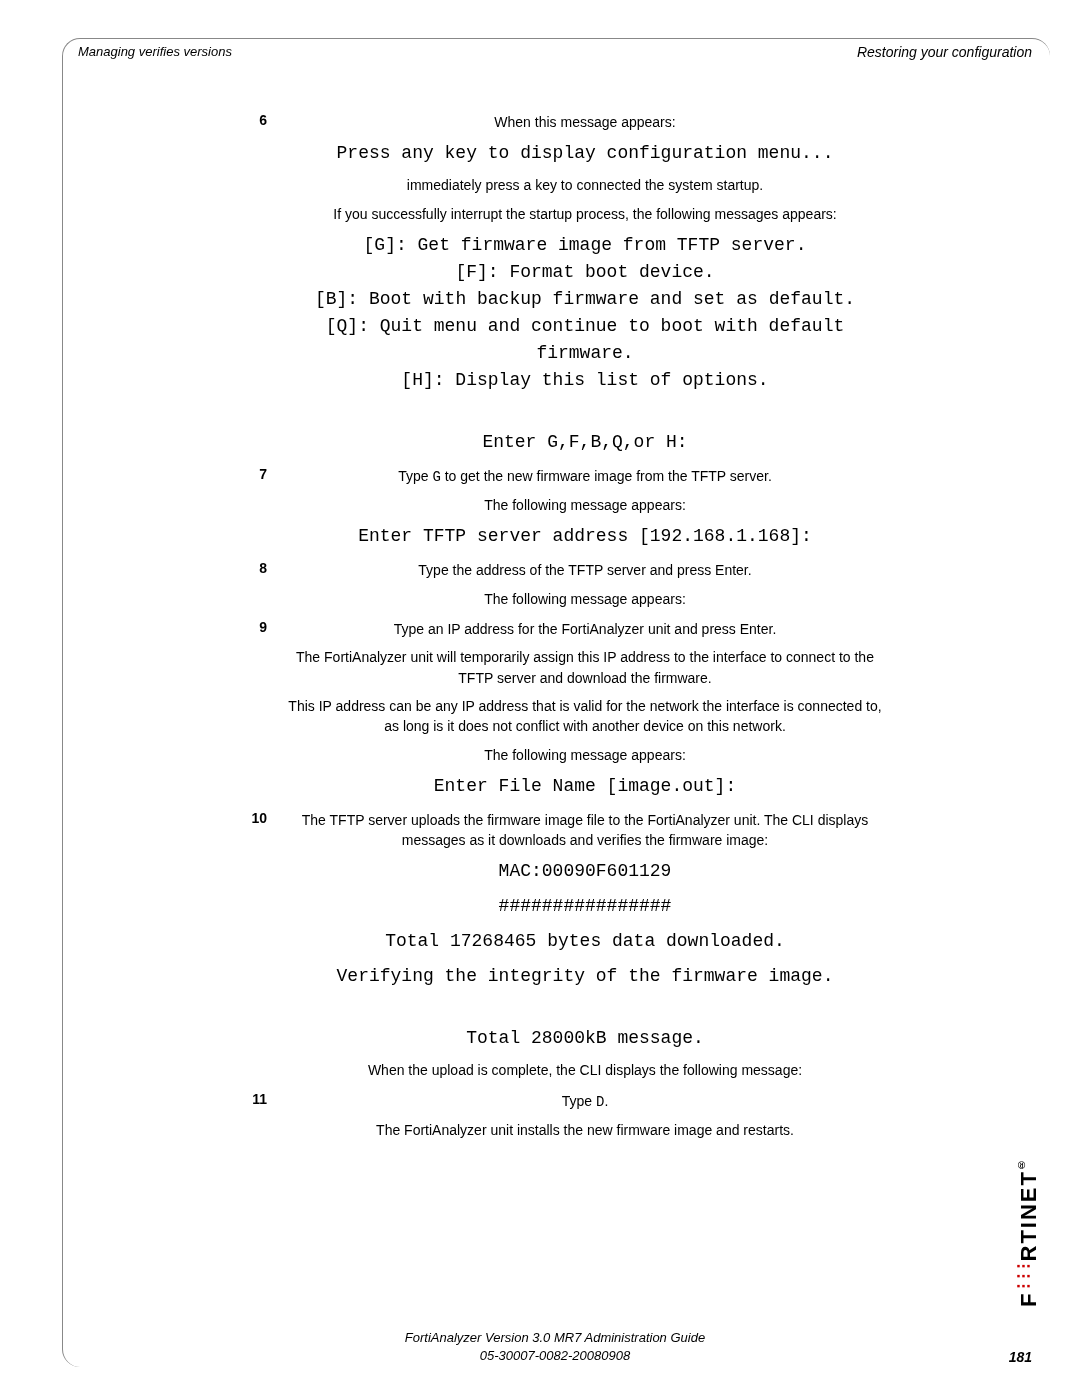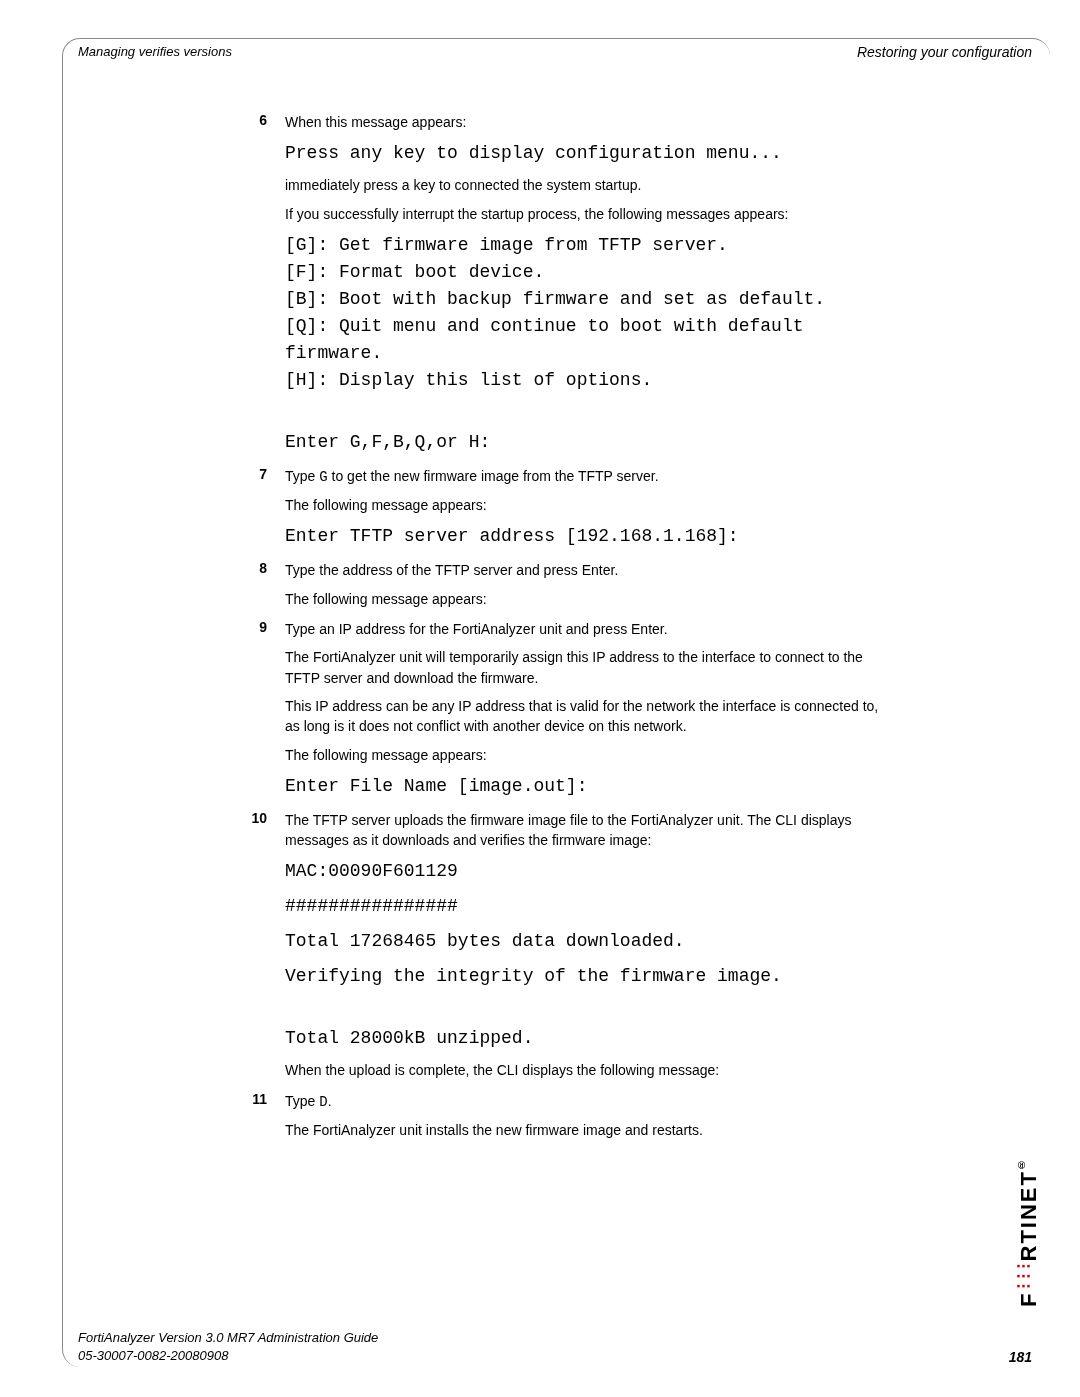--- a/index.html
+++ b/index.html
@@ -50,20 +50,21 @@
     .step-num {
       width: 40px;
       text-align: right;
       font-weight: bold;
       font-size: 14px;
       padding-right: 18px;
       flex-shrink: 0;
     }
     .step-body {
       flex: 1;
+      text-align: center;
     }
     .para {
       font-size: 14px;
       line-height: 1.45;
       margin-bottom: 8px;
     }
     .code {
       font-family: "Courier New", Courier, monospace;
       font-size: 18px;
       line-height: 1.5;
@@ -71,20 +72,21 @@
       white-space: pre-wrap;
     }
     .inline-code {
       font-family: "Courier New", Courier, monospace;
     }
     .footer {
       position: absolute;
       bottom: 32px;
       left: 78px;
       right: 48px;
+      text-align: center;
     }
     .footer-left {
       font-style: italic;
       font-size: 13px;
       line-height: 1.4;
     }
     .footer-right {
       position: absolute;
       right: 0;
       bottom: 0;
@@ -156,21 +158,21 @@
     </div>
     <div class="step">
       <div class="step-num">10</div>
       <div class="step-body">
         <div class="para">The TFTP server uploads the firmware image file to the FortiAnalyzer unit. The CLI displays messages as it downloads and verifies the firmware image:</div>
         <div class="code">MAC:00090F601129</div>
         <div class="code">################</div>
         <div class="code">Total 17268465 bytes data downloaded.</div>
         <div class="code">Verifying the integrity of the firmware image.</div>
         <div class="code">
-Total 28000kB unzipped.</div>
+Total 28000kB message.</div>
         <div class="para">When the upload is complete, the CLI displays the following message:</div>
       </div>
     </div>
     <div class="step">
       <div class="step-num">11</div>
       <div class="step-body">
         <div class="para"><span>Type </span><span class="inline-code">D</span><span>.</span></div>
         <div class="para">The FortiAnalyzer unit installs the new firmware image and restarts.</div>
       </div>
     </div>

